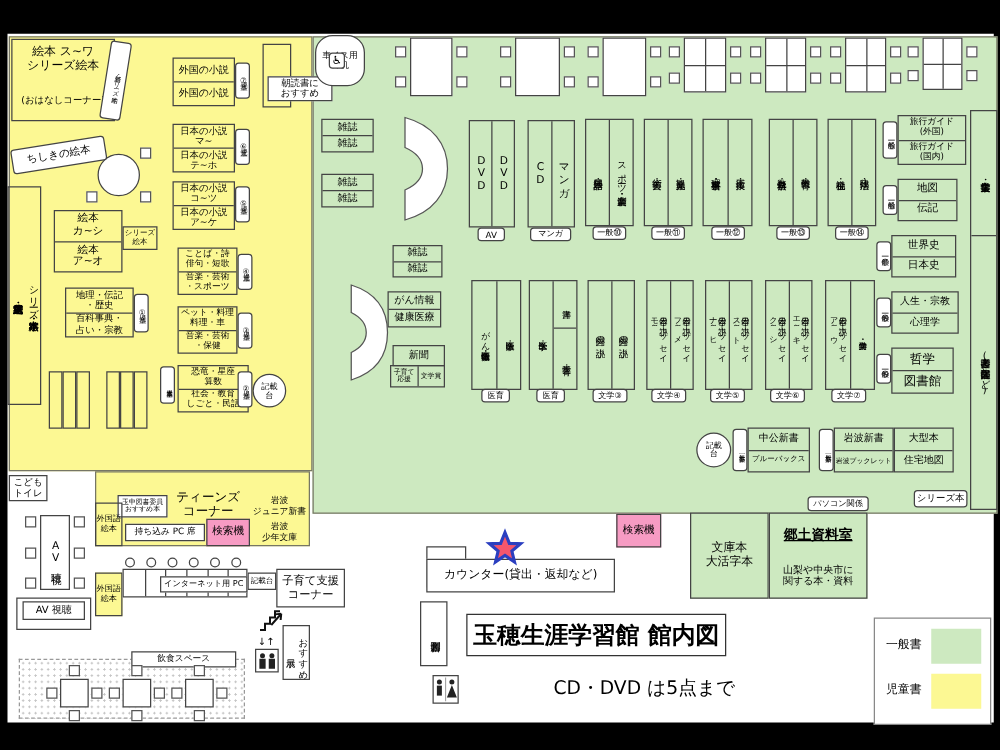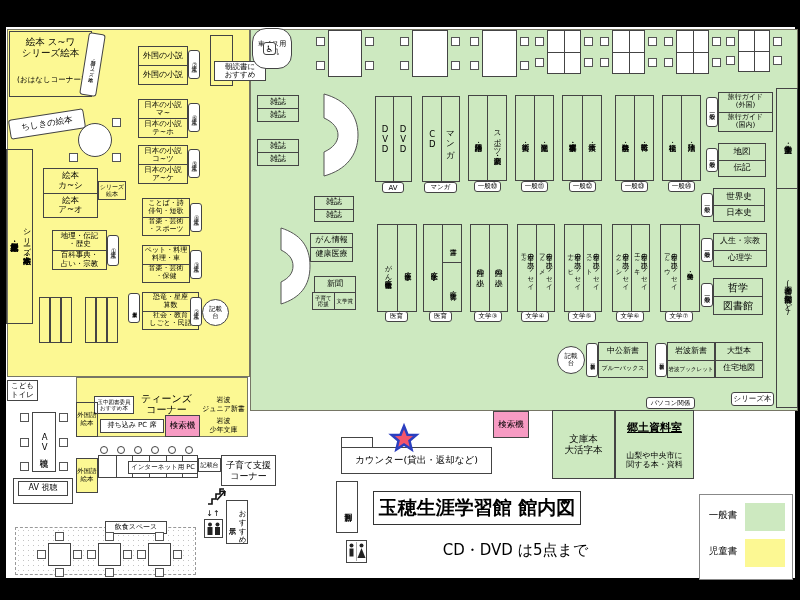--- a/index.html
+++ b/index.html
@@ -305,21 +305,21 @@
         </div>
         <div class="col">
           <div class="v" style="font-size: 7.5px;">おすすめ</div>
         </div>
       </div>
       <div class="el shelfrect" style="left: 204px; top: 519px; width: 19px; height: 19px; background: rgb(255, 255, 255);"></div>
       <div class="el text txt" style="left: 202px; top: 509px; width: 22px; height: 10px; font-size: 8px;">
         <div class="ln">↓↑</div>
       </div>
       <div class="el dotted" style="left: 15px; top: 527px; width: 181px; height: 48px;"></div>
-      <div class="el rows" style="left: 105px; top: 521px; width: 62px; height: 13px; background: rgb(255, 255, 255); font-size: 7px;">
+      <div class="el rows" style="left: 105px; top: 521px; width: 84px; height: 13px; background: rgb(255, 255, 255); font-size: 7px;">
         <div class="rw">
           <div class="ln">飲食スペース</div>
         </div>
       </div>
       <div class="chair" style="left: 55px; top: 532px;"></div>
       <div class="chair" style="left: 55px; top: 568px;"></div>
       <div class="chair" style="left: 37px; top: 550px;"></div>
       <div class="chair" style="left: 73px; top: 550px;"></div>
       <div class="el table" style="left: 48px; top: 543px; width: 23px; height: 23px; background: rgb(255, 255, 255);"></div>
       <div class="chair" style="left: 105px; top: 532px;"></div>

